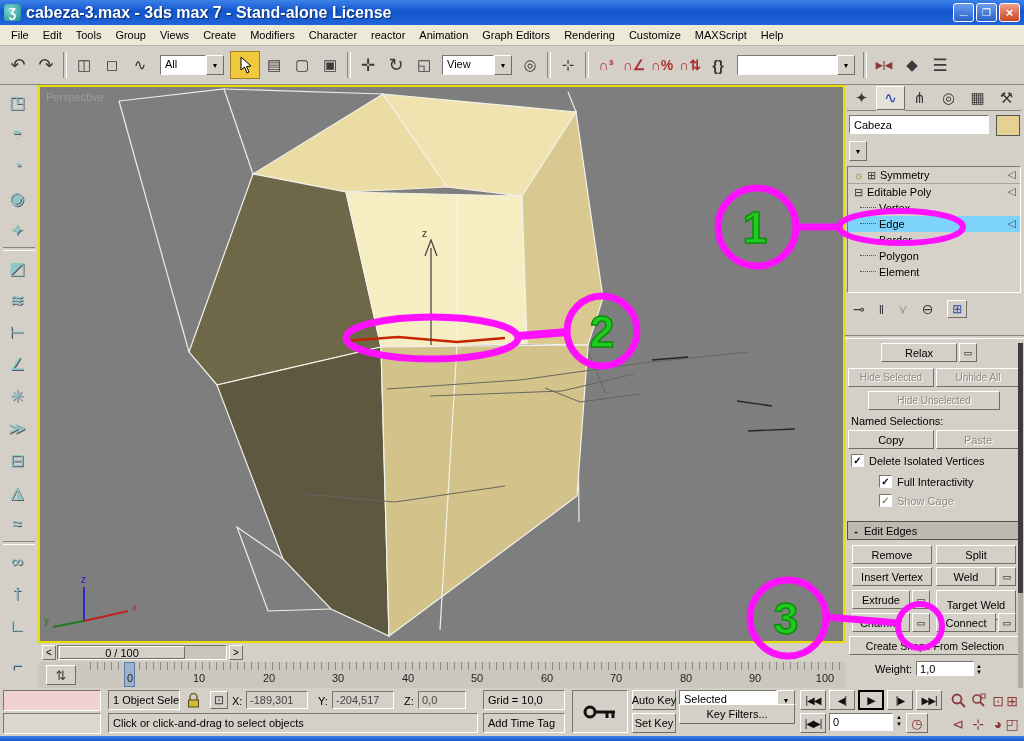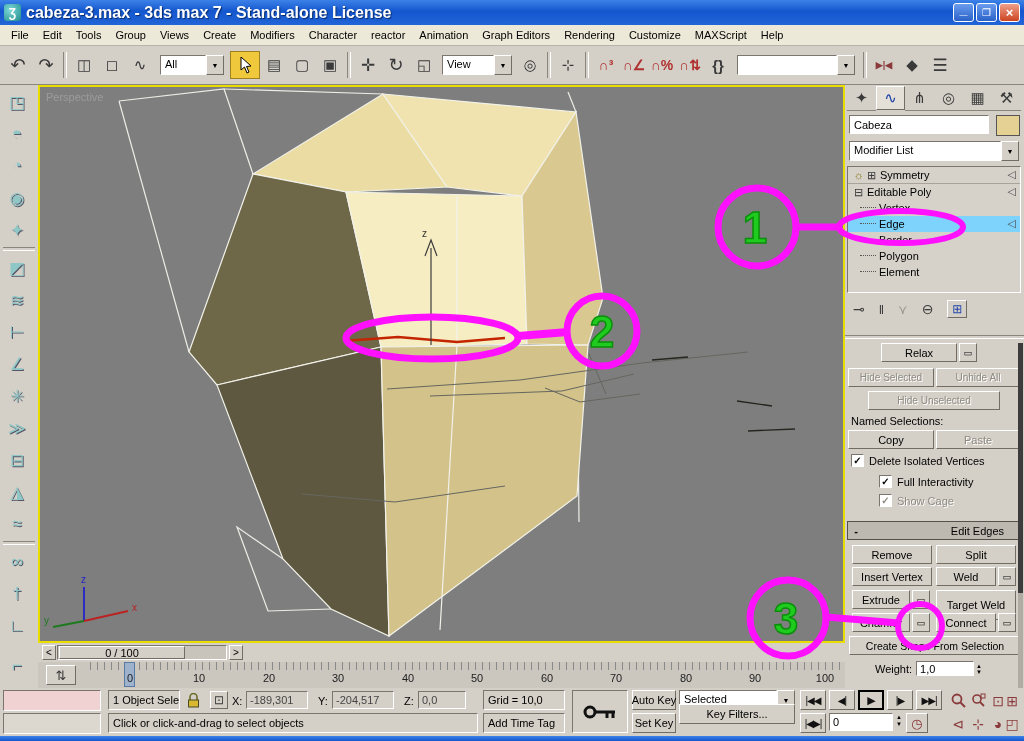--- a/index.html
+++ b/index.html
@@ -196,21 +196,20 @@
     <span class="ico" style="width:29px;height:24px;border-bottom:1px solid #8A867E">⋔</span>
     <span class="ico" style="width:29px;height:24px;border-bottom:1px solid #8A867E">◎</span>
     <span class="ico" style="width:29px;height:24px;border-bottom:1px solid #8A867E">▦</span>
     <span class="ico" style="width:29px;height:24px;border-bottom:1px solid #8A867E">⚒</span>
   </div>
 
   <input class="abs whitefield" style="left: 4px; top: 30px; width: 140px; height: 19px; font: 11px &quot;Liberation Sans&quot;, sans-serif; padding: 1px 4px;" readonly="" value="Cabeza">
   <span class="abs" style="left:151px;top:30px;width:22px;height:19px;background:#E6D194;border:1px solid #555"></span>
 
   <div class="abs combo" style="left:4px;top:56px;width:170px;height:20px">
-    <span class="cval">Modifier List</span>
     <span class="carw">▼</span>
   </div>
 
   <div class="abs sunken" style="left:2px;top:81px;width:174px;height:127px;background:#D6D2CA;overflow:hidden">
     <div class="stackrow">
       <span class="ico" style="width:13px;font-size:11px;color:#8A7A20">☼</span>
       <span class="ico" style="width:13px;font-size:11px">⊞</span>
       <span style="margin-left:2px">Symmetry</span>
       <span class="rarw">◁</span>
     </div>
@@ -281,21 +280,21 @@
     <span class="cb">✓</span>
     <span>Full Interactivity</span>
   </div>
   <div class="abs dis" style="left:34px;top:409px;display:flex;align-items:center">
     <span class="cb" style="color:#8E8A80">✓</span>
     <span>Show Cage</span>
   </div>
 
   <div class="abs" style="left:2px;top:436px;width:172px;height:17px;background:#BDB9B1;border:1px solid #55524C;display:flex;align-items:center">
     <span style="width:16px;text-align:center;font-weight:bold">-</span>
-    <span style="flex:1;text-align:right;margin-right:16px">Edit Edges</span>
+    <span style="flex:1;text-align:left;margin-right:16px">Edit Edges</span>
   </div>
   <div class="abs raised btn" style="left:7px;top:460px;width:80px;height:19px">
     <span>Remove</span>
   </div>
   <div class="abs raised btn" style="left:91px;top:460px;width:80px;height:19px">
     <span>Split</span>
   </div>
   <div class="abs raised btn" style="left:7px;top:482px;width:80px;height:19px">
     <span>Insert Vertex</span>
   </div>

